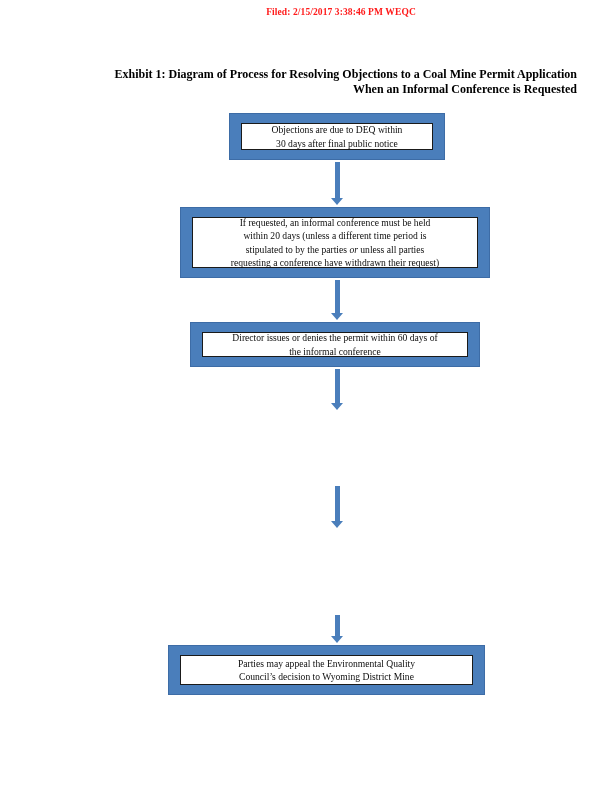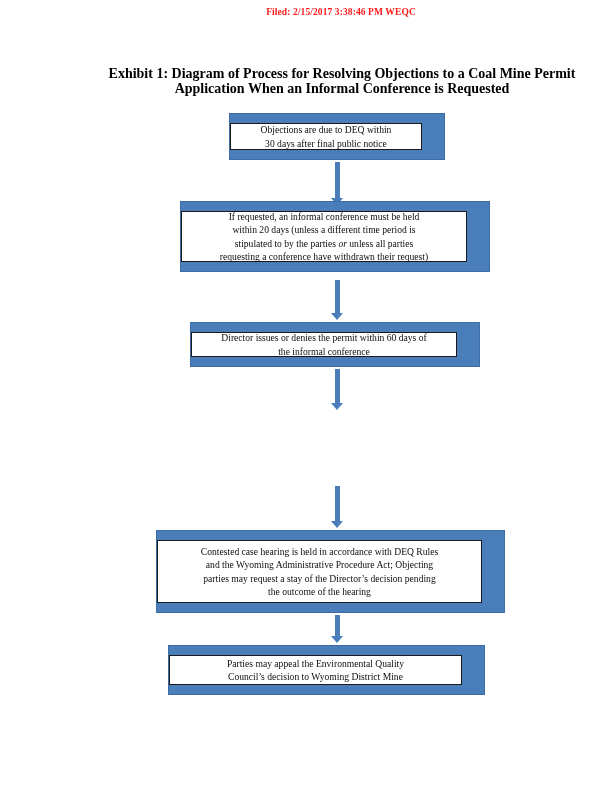--- a/index.html
+++ b/index.html
@@ -40,43 +40,43 @@
   }
 
   
   .exhibit-title {
     position: absolute;
     top: 67px;
     left: 72px;
     width: 470px;
     font-family: "Liberation Serif", "DejaVu Serif", serif;
     font-weight: bold;
-    font-size: 14px;
+    font-size: 12px;
     line-height: 14.5px;
     color: #000000;
-    text-align: center;
+    text-align: right;
   }
 
   
   .flow {
     position: absolute;
     top: 0;
     left: 0;
     width: 612px;
     height: 792px;
   }
 
   .node {
     position: absolute;
     box-sizing: border-box;
     background: #4a7ebb;
     border: 1px solid #3d6ca6;
     display: flex;
     align-items: center;
-    justify-content: flex-start;
+    justify-content: center;
   }
 
   .node-inner {
     box-sizing: border-box;
     width: calc(100% - 22px);
     height: calc(100% - 18px);
     background: #ffffff;
     border: 1.3px solid #1a1a1a;
     display: flex;
     align-items: center;
@@ -90,21 +90,21 @@
     line-height: 13.2px;
     text-align: center;
     color: #0d0d0d;
     white-space: pre-line;
   }
 
   .node-text .it { font-style: italic; }
 
   
   #node-1 { left: 194px; top: 113px; width: 216px; height: 47px; }
-  #node-2 { left: 145px; top: 201px; width: 310px; height: 71px; }
+  #node-2 { left: 145px; top: 207px; width: 310px; height: 71px; }
   #node-3 { left: 155px; top: 322px; width: 290px; height: 45px; }
   #node-4 { left: 121px; top: 412px; width: 349px; height: 72px; }
   #node-5 { left: 121px; top: 530px; width: 349px; height: 83px; }
   #node-6 { left: 133px; top: 645px; width: 317px; height: 50px; }
 
   
   .arrow {
     position: absolute;
     width: 14px;
     display: flex;
@@ -179,28 +179,20 @@
       <div class="shaft"></div>
       <div class="head"></div>
     </div>
 
 
     <div class="arrow" id="arrow-4">
       <div class="shaft"></div>
       <div class="head"></div>
     </div>
 
-    <div class="node" id="node-5">
-      <div class="node-inner">
-        <div class="node-text">Contested case hearing is held in accordance with DEQ Rules
-and the Wyoming Administrative Procedure Act; Objecting
-parties may request a stay of the Director’s decision pending
-the outcome of the hearing</div>
-      </div>
-    </div>
 
     <div class="arrow" id="arrow-5">
       <div class="shaft"></div>
       <div class="head"></div>
     </div>
 
     <div class="node" id="node-6">
       <div class="node-inner">
         <div class="node-text">Parties may appeal the Environmental Quality
 Council’s decision to Wyoming District Mine</div>

